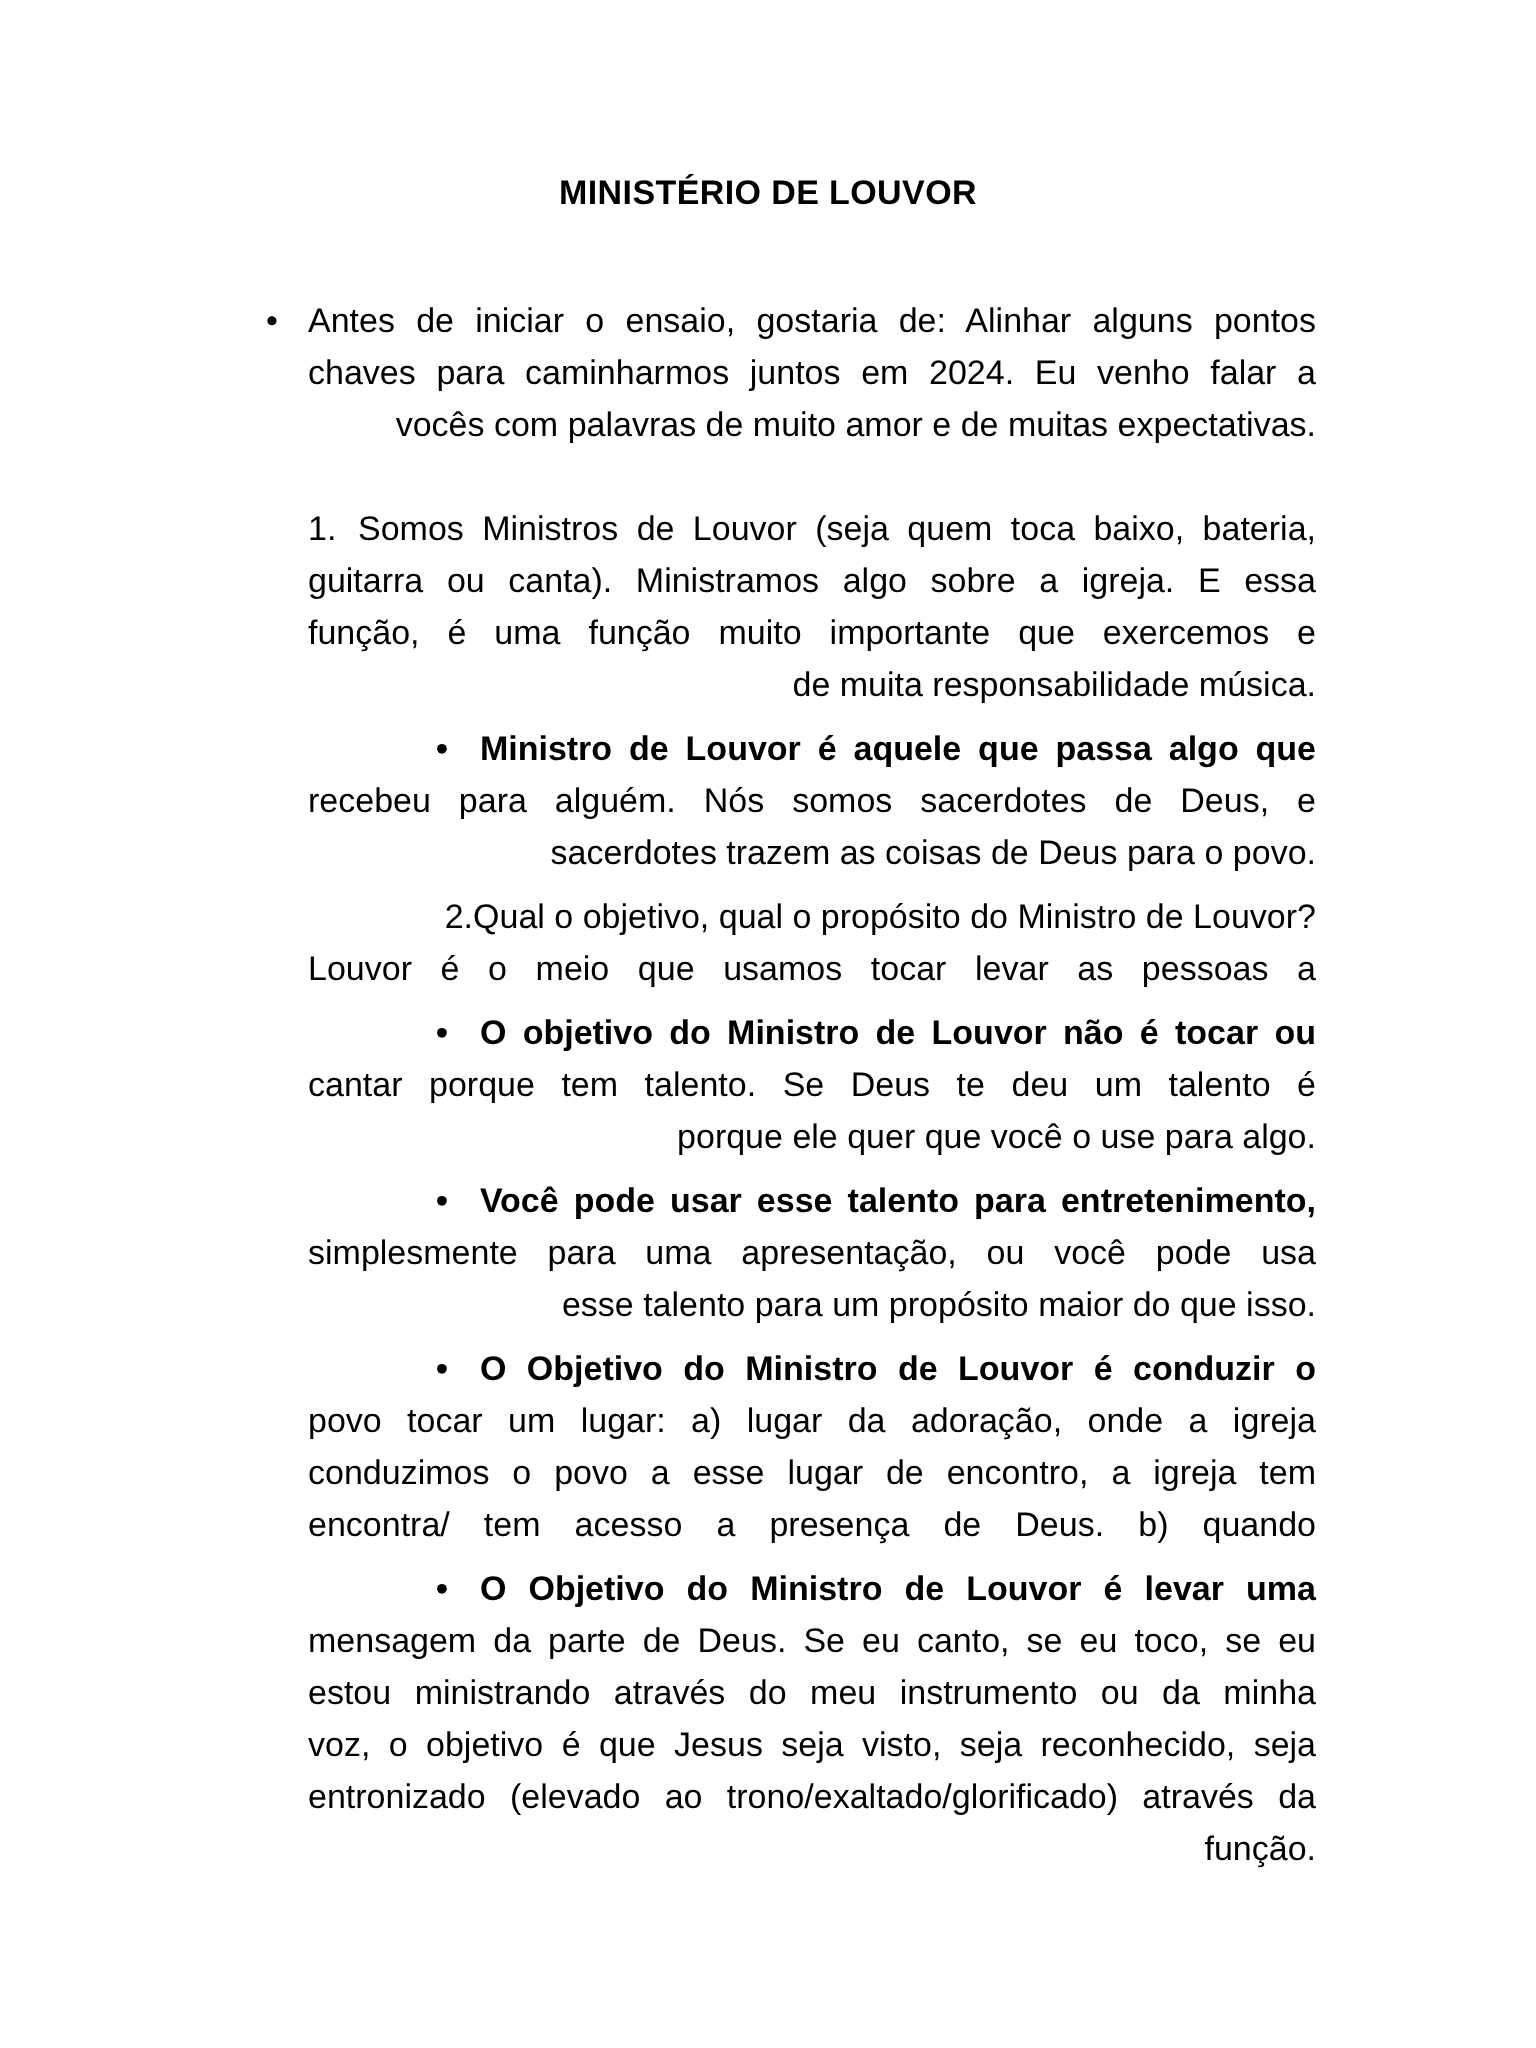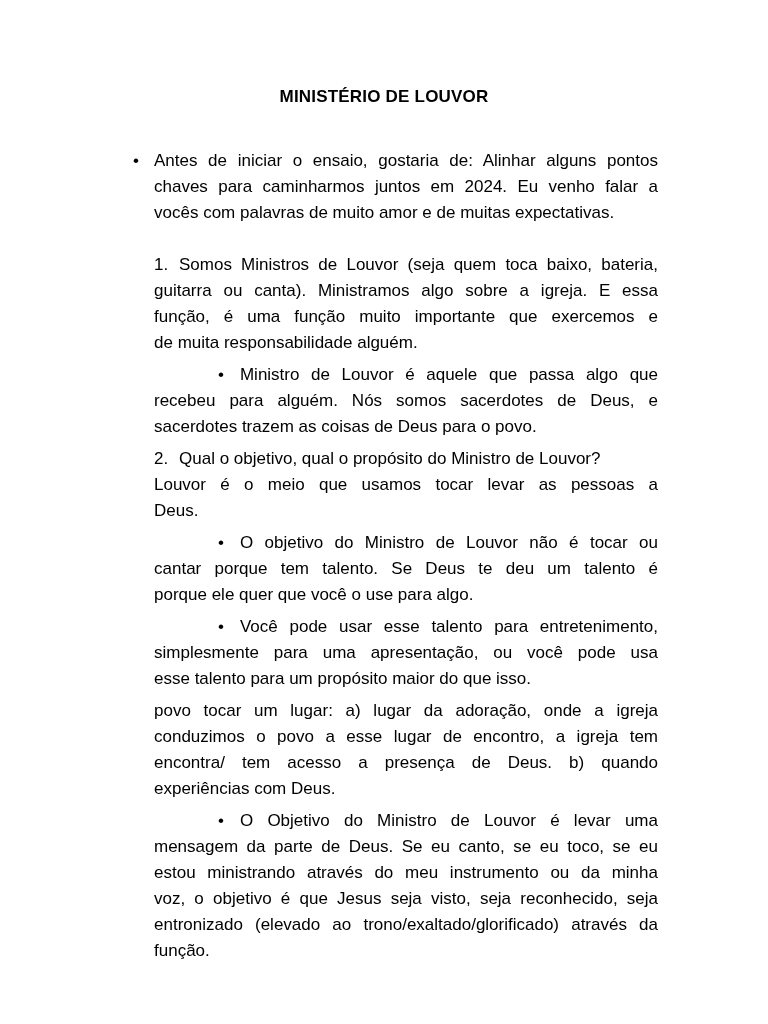--- a/index.html
+++ b/index.html
@@ -38,36 +38,37 @@
   .para.gap-after {
     margin-bottom: 26px;
   }
   
   .ln {
     text-align: justify;
     text-align-last: justify;
   }
   
   .lnl {
-    text-align: left;
+    text-align: right;
   }
   .bullet1 {
     position: relative;
   }
   .b1marker {
     position: absolute;
     left: -21px;
     top: 0;
   }
   .num {
     display: inline-block;
     width: 25px;
   }
   .subfirst {
     text-indent: 64px;
+    font-weight: bold;
   }
   .submarker {
     margin-right: 16px;
   }
 </style>
 </head>
 <body>
 
 <div class="page">
 
@@ -77,52 +78,51 @@
     <span class="b1marker">•</span>
     <div class="ln">Antes de iniciar o ensaio, gostaria de: Alinhar alguns pontos</div>
     <div class="ln">chaves para caminharmos juntos em 2024. Eu venho falar a</div>
     <div class="lnl">vocês com palavras de muito amor e de muitas expectativas.</div>
   </div>
 
   <div class="para">
     <div class="ln"><span class="num">1.</span><span>Somos Ministros de Louvor (seja quem toca baixo, bateria,</span></div>
     <div class="ln">guitarra ou canta). Ministramos algo sobre a igreja. E essa</div>
     <div class="ln">função, é uma função muito importante que exercemos e</div>
-    <div class="lnl">de muita responsabilidade alguém.</div>
+    <div class="lnl">de muita responsabilidade música.</div>
   </div>
 
   <div class="para">
     <div class="ln subfirst"><span class="submarker">•</span><span>Ministro de Louvor é aquele que passa algo que</span></div>
     <div class="ln">recebeu para alguém. Nós somos sacerdotes de Deus, e</div>
     <div class="lnl">sacerdotes trazem as coisas de Deus para o povo.</div>
   </div>
 
   <div class="para">
     <div class="lnl"><span class="num">2.</span><span>Qual o objetivo, qual o propósito do Ministro de Louvor?</span></div>
     <div class="ln">Louvor é o meio que usamos tocar levar as pessoas a</div>
-    <div class="lnl">Deus.</div>
   </div>
 
   <div class="para">
     <div class="ln subfirst"><span class="submarker">•</span><span>O objetivo do Ministro de Louvor não é tocar ou</span></div>
     <div class="ln">cantar porque tem talento. Se Deus te deu um talento é</div>
     <div class="lnl">porque ele quer que você o use para algo.</div>
   </div>
 
   <div class="para">
     <div class="ln subfirst"><span class="submarker">•</span><span>Você pode usar esse talento para entretenimento,</span></div>
     <div class="ln">simplesmente para uma apresentação, ou você pode usa</div>
     <div class="lnl">esse talento para um propósito maior do que isso.</div>
   </div>
 
   <div class="para">
+    <div class="ln subfirst"><span class="submarker">•</span><span>O Objetivo do Ministro de Louvor é conduzir o</span></div>
     <div class="ln">povo tocar um lugar: a) lugar da adoração, onde a igreja</div>
     <div class="ln">conduzimos o povo a esse lugar de encontro, a igreja tem</div>
     <div class="ln">encontra/ tem acesso a presença de Deus. b) quando</div>
-    <div class="lnl">experiências com Deus.</div>
   </div>
 
   <div class="para">
     <div class="ln subfirst"><span class="submarker">•</span><span>O Objetivo do Ministro de Louvor é levar uma</span></div>
     <div class="ln">mensagem da parte de Deus. Se eu canto, se eu toco, se eu</div>
     <div class="ln">estou ministrando através do meu instrumento ou da minha</div>
     <div class="ln">voz, o objetivo é que Jesus seja visto, seja reconhecido, seja</div>
     <div class="ln">entronizado (elevado ao trono/exaltado/glorificado) através da</div>
     <div class="lnl">função.</div>
   </div>

